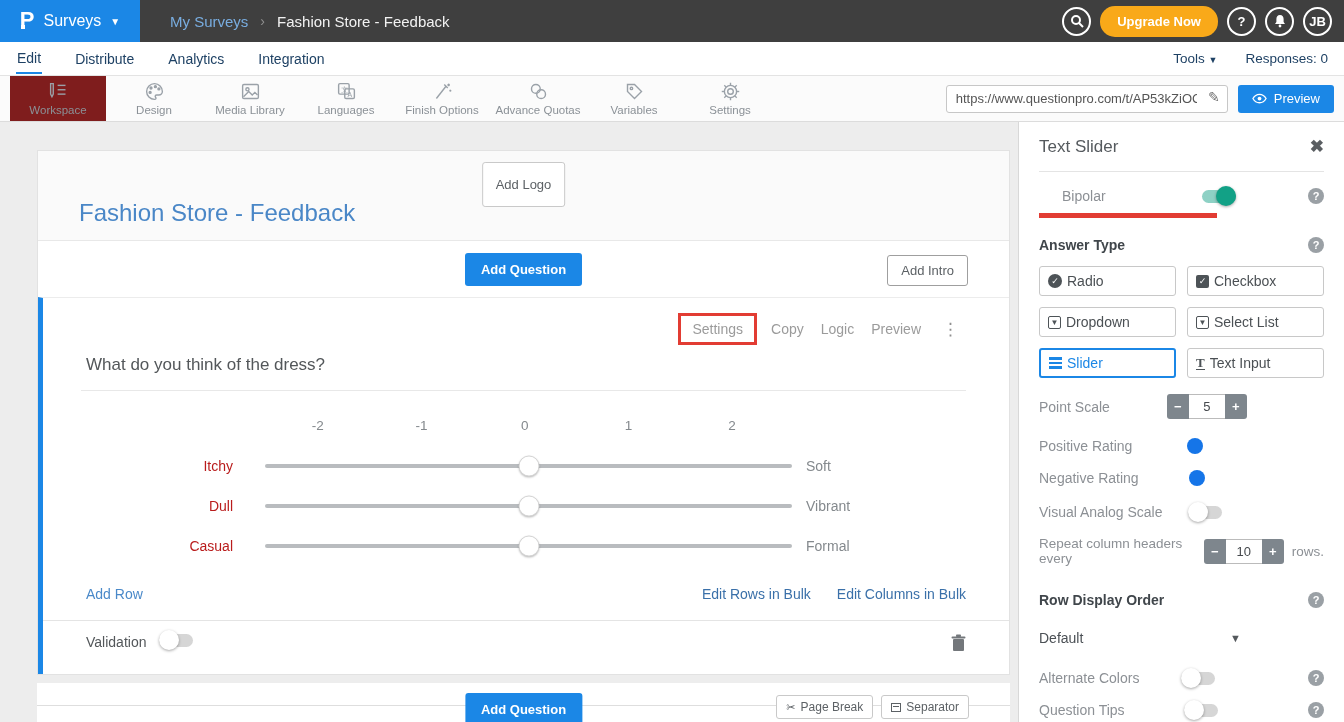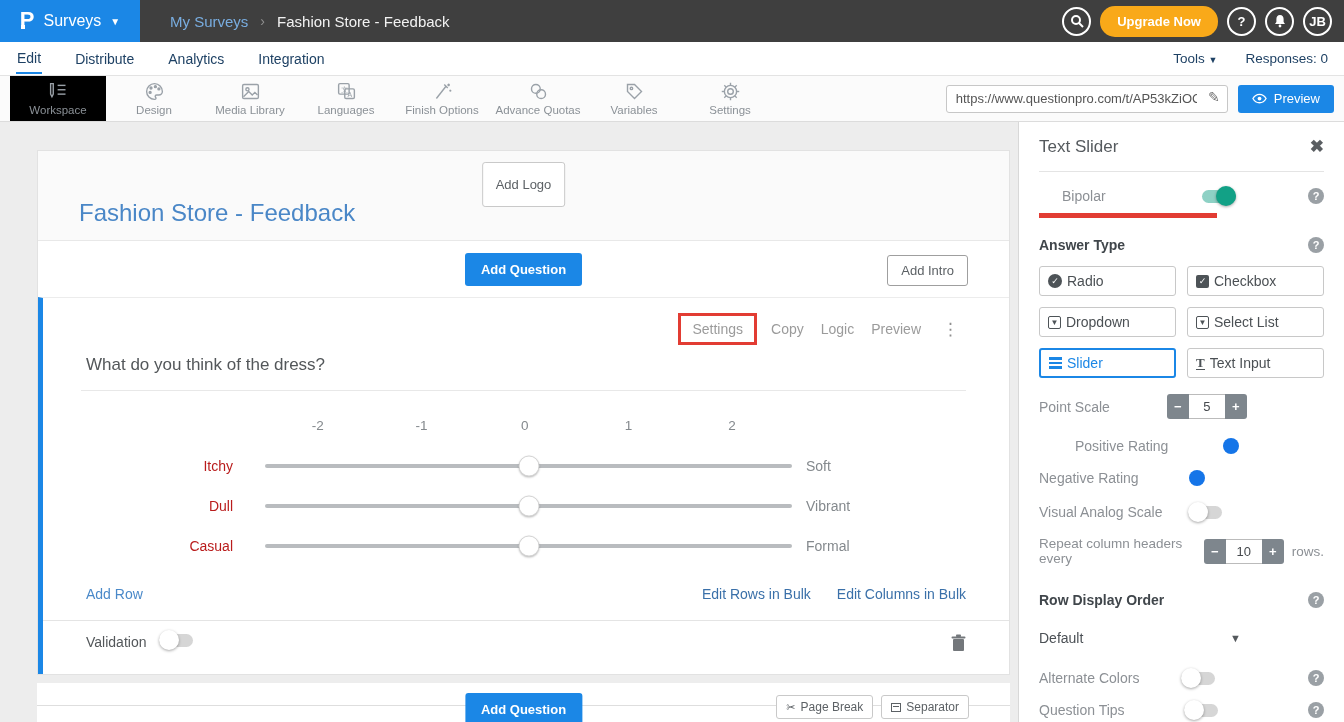--- a/index.html
+++ b/index.html
@@ -30,21 +30,21 @@
   .nav-tab { font-size:14px; color:#1e4164; margin-right:32px; padding:7px 1px 6px; cursor:pointer; }
   .nav-tab.active { border-bottom:2px solid #1b87e6; }
   .nav-right { margin-left:auto; display:flex; align-items:center; gap:28px; font-size:13.5px; color:#1e4164; }
   .nav-right .caret { color:#1e4164; }
 
   
   .toolbar { height:46px; background:#fbfbfb; border-bottom:1px solid #dcdcdc; display:flex;
     align-items:stretch; padding-left:10px; }
   .tool-item { width:96px; display:flex; flex-direction:column; align-items:center; justify-content:center;
     gap:2px; cursor:pointer; }
-  .tool-item.active { background:#000000; }
+  .tool-item.active { background:#7f1d1d; }
   .tool-item svg { width:21px; height:21px; stroke:#9aa1a8; fill:none; stroke-width:1.6; }
   .tool-label { font-size:11.5px; color:#8b9197; white-space:nowrap; }
   .url-zone { margin-left:auto; display:flex; align-items:center; gap:10px; padding-right:10px; }
   .url-input-wrap { position:relative; }
   .url-input { width:282px; height:28px; border:1px solid #c7c7c7; border-radius:3px; font-size:13px;
     color:#555; padding:0 30px 0 9px; font-family:"Liberation Sans",sans-serif; }
   .pencil { position:absolute; right:8px; top:4px; color:#6b6b6b; font-size:14px; cursor:pointer; }
   .preview-btn { background:#1b87e6; border:none; color:#fff; font-size:13px; height:28px;
     padding:0 14px; border-radius:3px; display:flex; align-items:center; gap:7px; cursor:pointer; }
   .eye { width:15px; height:11px; }
@@ -432,21 +432,21 @@
 
     <div class="p-row" style="margin-top:16px;">
       <span class="p-label">Point Scale</span>
       <span class="stepper" style="margin-left:57px;">
         <span class="step-btn minus">−</span>
         <span class="step-val">5</span>
         <span class="step-btn plus">+</span>
       </span>
     </div>
 
-    <div class="p-row" style="margin-top:19px;margin-left:36px;">
+    <div class="p-row" style="margin-top:19px;">
       <span class="p-label">Positive Rating</span>
       <span class="color-dot" style="margin-left:55px;"></span>
     </div>
     <div class="p-row" style="margin-top:16px;">
       <span class="p-label">Negative Rating</span>
       <span class="color-dot" style="margin-left:50px;"></span>
     </div>
 
     <div class="p-row" style="margin-top:18px;">
       <span class="p-label">Visual Analog Scale</span>

